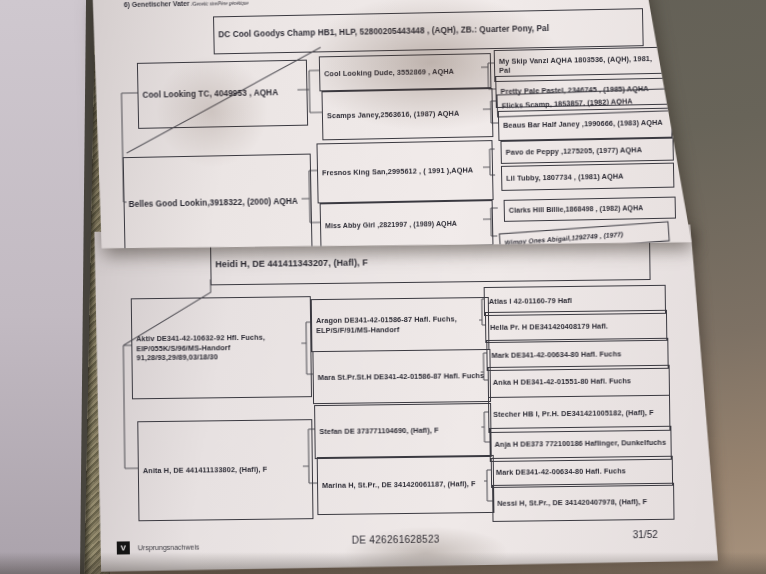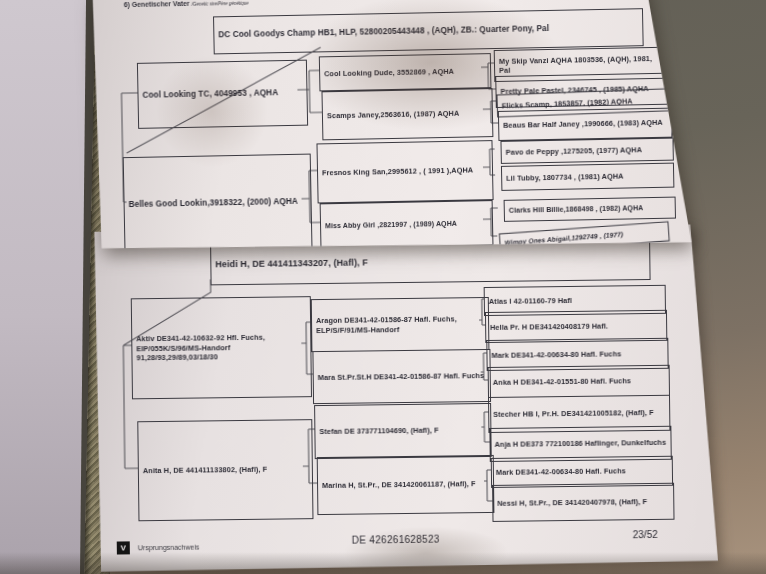--- a/index.html
+++ b/index.html
@@ -83,21 +83,21 @@
   <div class="b nw" style="left:393px;top:113px;width:172px;height:25px;">Mark DE341-42-00634-80 Hafl. Fuchs</div>
   <div class="b nw" style="left:394px;top:140px;width:172px;height:25px;">Anka H DE341-42-01551-80 Hafl. Fuchs</div>
   <div class="b" style="left:394px;top:170px;width:172px;height:30px;">Stecher HB I, Pr.H. DE341421005182, (Hafl), F</div>
   <div class="b" style="left:395px;top:201px;width:172px;height:28px;">Anja H DE373 772100186 Haflinger, Dunkelfuchs</div>
   <div class="b nw" style="left:396px;top:231px;width:172px;height:24px;">Mark DE341-42-00634-80 Hafl. Fuchs</div>
   <div class="b" style="left:397px;top:258px;width:172px;height:31px;">Nessi H, St.Pr., DE 341420407978, (Hafl), F</div>
 
   <div class="footer-badge">V</div>
   <div class="footer-label">Ursprungsnachweis</div>
   <div class="footer-num">DE 426261628523</div>
-  <div class="footer-page">23/52</div>
+  <div class="footer-page">31/52</div>
 
   <div class="shadow-blob blob3"></div>
  </div>
 </div>
 
 <div class="page page1">
  <div class="page-inner">
   <svg class="conn" width="600" height="262">
     <path d="M230,58 L34,160 M30,100 L30,209 M30,100 L46,100 M30,209 L33,209"></path>
     <path d="M206,100 L218,100 M218,81 L218,123 M218,81 L228,81 M218,123 L230,123"></path>

